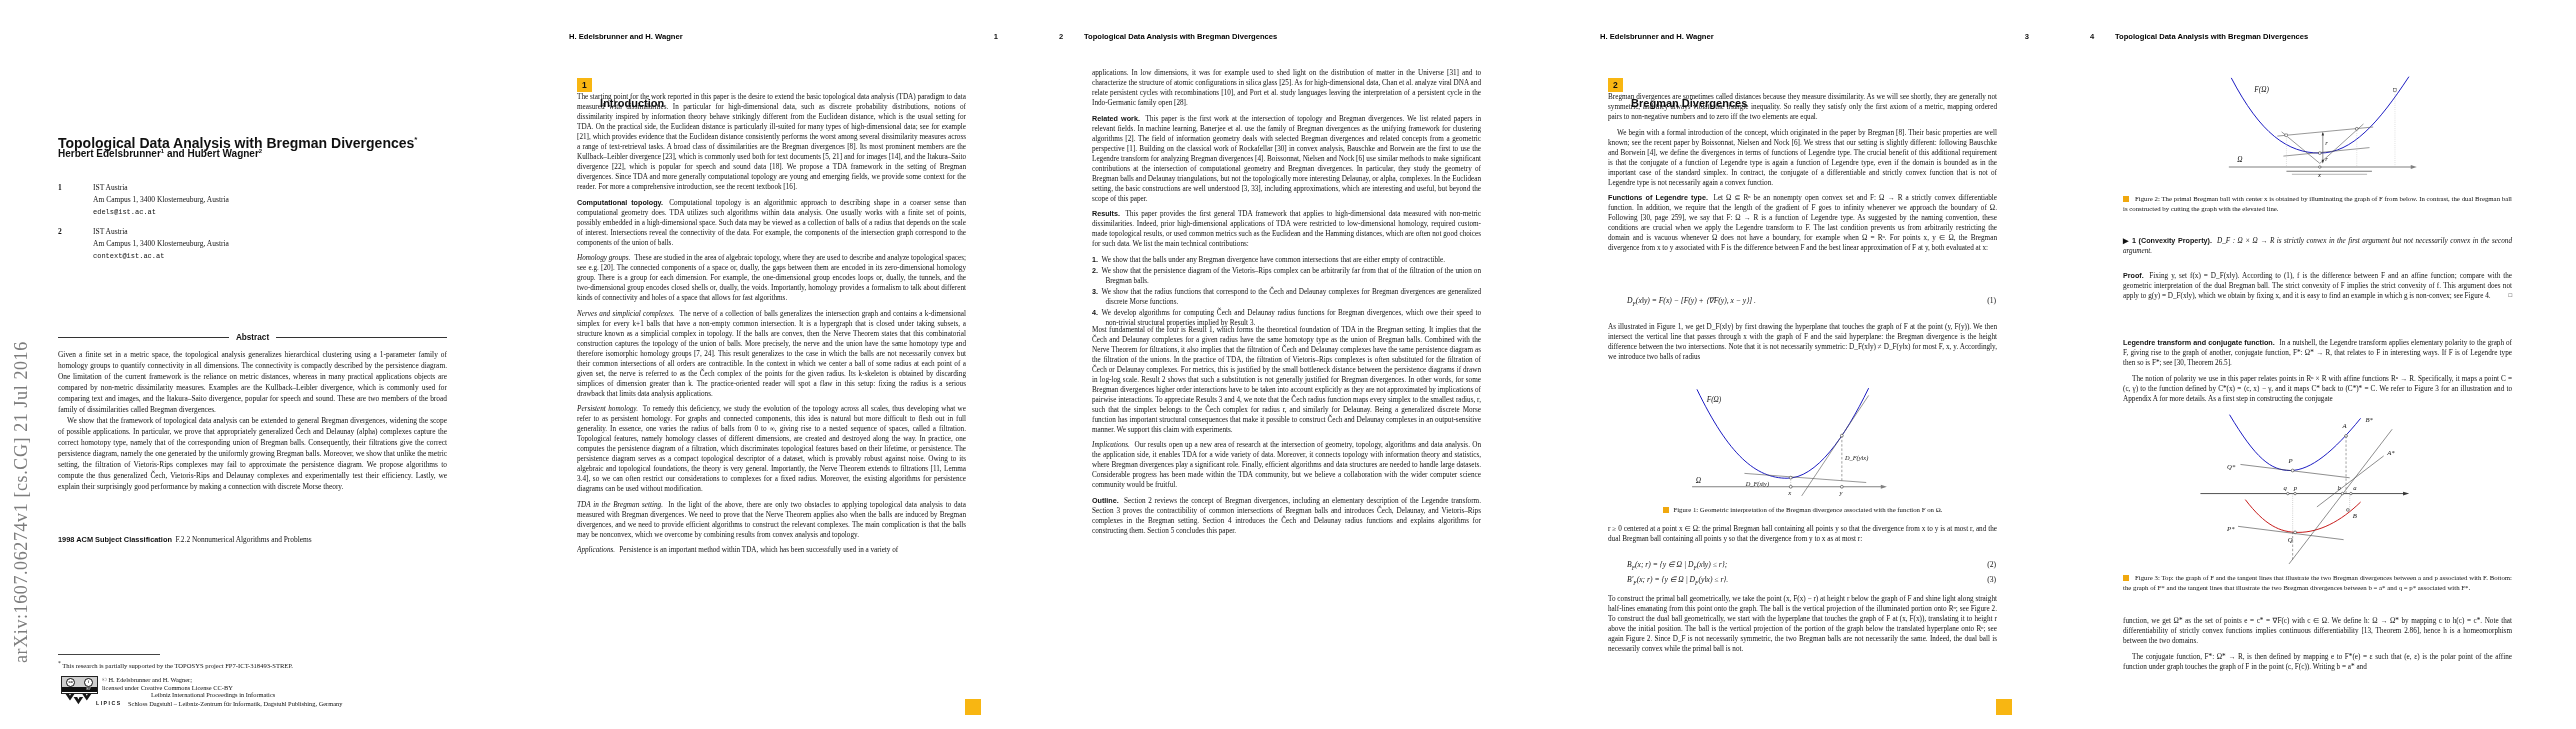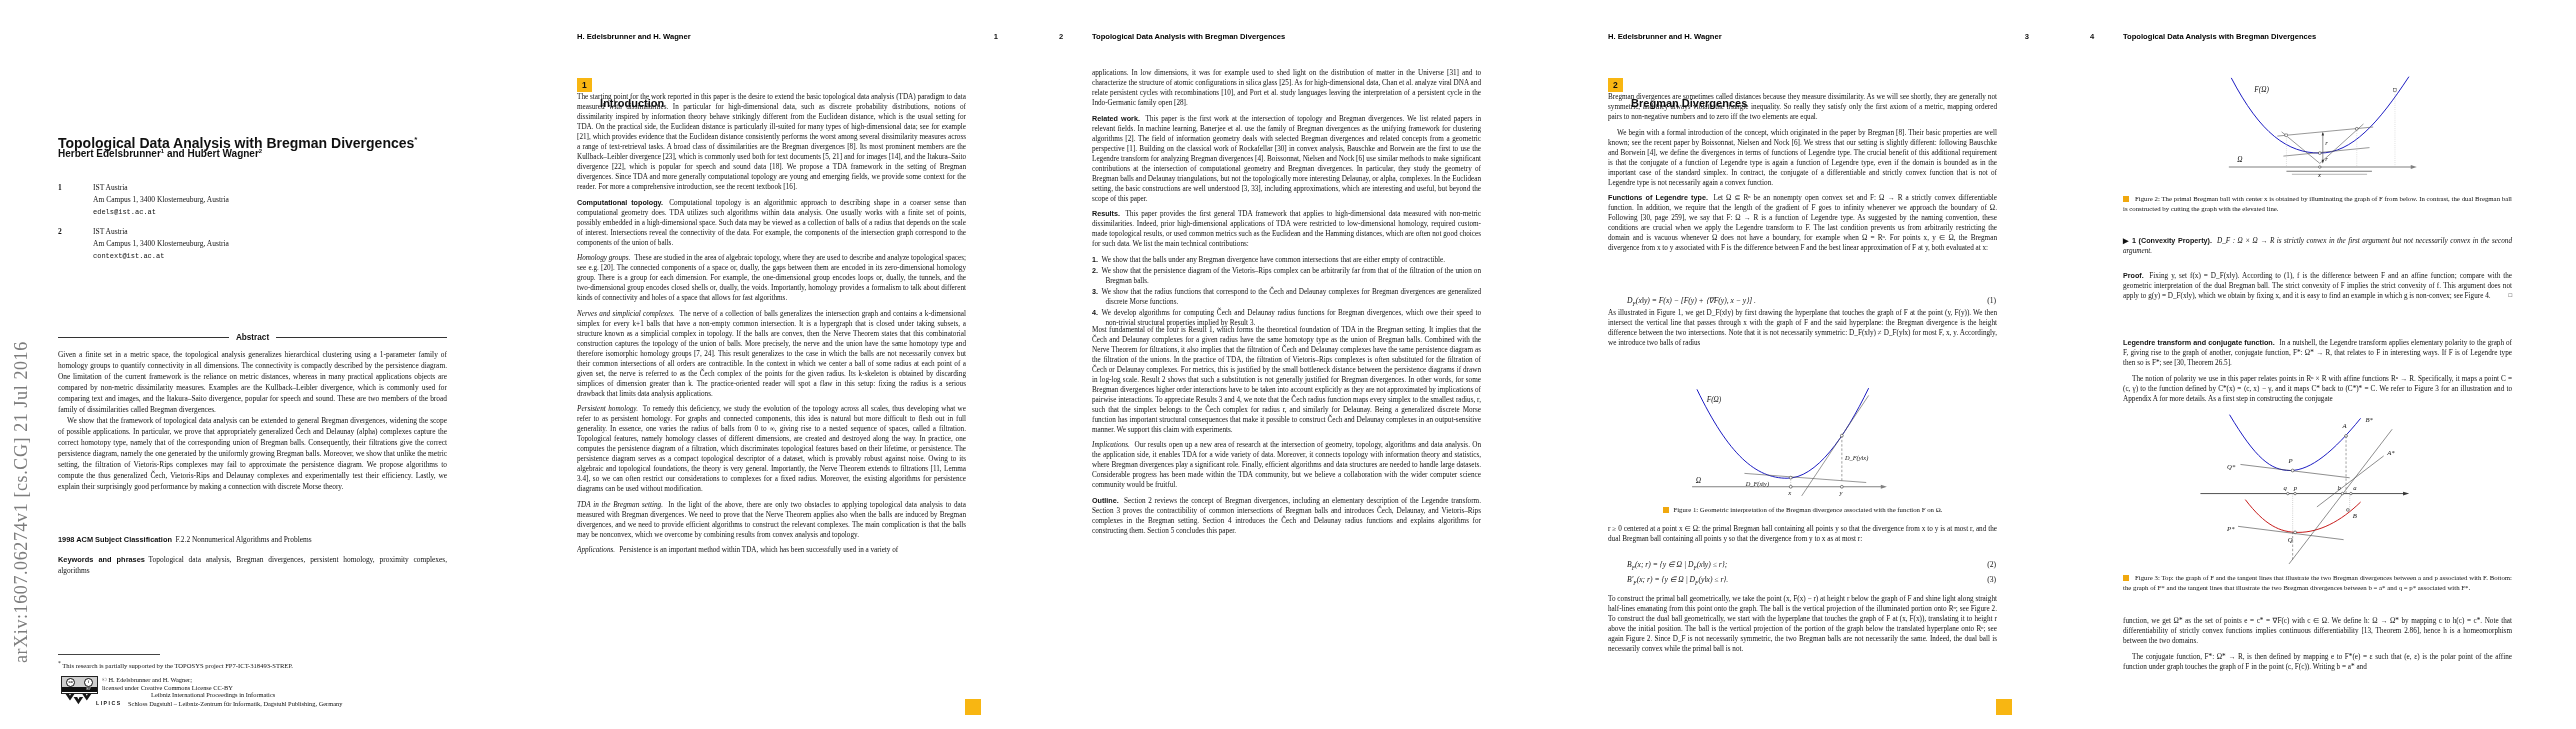--- a/index.html
+++ b/index.html
@@ -14,21 +14,21 @@
   .para.li .linum{font-family:"Liberation Sans",sans-serif;font-weight:700;margin-left:-13.4px;padding-right:3.6px;}
   .para.indent{text-indent:9px;}
   .lead{padding-right:2.4px;}
   .lead.bold{font-family:"Liberation Sans",sans-serif;font-weight:700;}
   .lead.italic{font-style:italic;}
   .it-body{font-style:italic;}
   .qed{float:right;font-size:6px;line-height:9.7px;}
   
   .pg-head{position:absolute;top:32px;font-family:"Liberation Sans",sans-serif;
            font-weight:700;font-size:7.6px;color:#000;}
-  .pg-head.left{left:62px;}
+  .pg-head.left{left:54px;}
   .pg-num-right{position:absolute;top:32px;right:32px;font-family:"Liberation Sans",sans-serif;font-weight:700;font-size:7.6px;}
   .pg-num-left{position:absolute;top:32px;left:29px;font-family:"Liberation Sans",sans-serif;font-weight:700;font-size:7.6px;}
   
   .sec-head{position:absolute;left:62px;top:61px;display:flex;align-items:center;gap:8.5px;}
   .sec-box{width:14.6px;height:14.6px;display:flex;align-items:center;justify-content:center;
            font-family:"Liberation Sans",sans-serif;font-weight:700;font-size:8.5px;}
   .sec-title{font-family:"Liberation Sans",sans-serif;font-weight:700;font-size:11px;margin-top:36px;}
   
   .watermark{position:absolute;left:11px;top:663px;transform:rotate(-90deg);transform-origin:0 0;
              white-space:nowrap;font-family:"Liberation Serif",serif;font-size:18px;letter-spacing:0.6px;}
@@ -117,23 +117,20 @@
     </div>
 
     <div class="p1-abstract">
         <div class="para"><span>Given a finite set in a metric space, the topological analysis generalizes hierarchical clustering using a 1-parameter family of homology groups to quantify connectivity in all dimensions. The connectivity is compactly described by the persistence diagram. One limitation of the current framework is the reliance on metric distances, whereas in many practical applications objects are compared by non-metric dissimilarity measures. Examples are the Kullback–Leibler divergence, which is commonly used for comparing text and images, and the Itakura–Saito divergence, popular for speech and sound. These are two members of the broad family of dissimilarities called Bregman divergences.</span></div>
         <div class="para"><span>We show that the framework of topological data analysis can be extended to general Bregman divergences, widening the scope of possible applications. In particular, we prove that appropriately generalized Čech and Delaunay (alpha) complexes capture the correct homotopy type, namely that of the corresponding union of Bregman balls. Consequently, their filtrations give the correct persistence diagram, namely the one generated by the uniformly growing Bregman balls. Moreover, we show that unlike the metric setting, the filtration of Vietoris-Rips complexes may fail to approximate the persistence diagram. We propose algorithms to compute the thus generalized Čech, Vietoris-Rips and Delaunay complexes and experimentally test their efficiency. Lastly, we explain their surprisingly good performance by making a connection with discrete Morse theory.</span></div>
       </div>
 
     <div class="meta-line" style="top:535px">
       <span class="meta-label">1998 ACM Subject Classification</span><span>F.2.2 Nonnumerical Algorithms and Problems</span>
     </div>
-    <div class="meta-line" style="top:555px">
-      <span class="meta-label">Keywords and phrases</span><span>Topological data analysis, Bregman divergences, persistent homology, proximity complexes, algorithms</span>
-    </div>
 
     <div class="fn-rule"></div>
     <div class="fn-text">
       <sup>*</sup>
       <span>This research is partially supported by the TOPOSYS project FP7-ICT-318493-STREP.</span>
     </div>
 
     <div class="cc-badge">
       <div class="cc-top">
         <div class="cc-circ">cc</div>
@@ -206,21 +203,21 @@
         <div class="para"><span>Bregman divergences are sometimes called distances because they measure dissimilarity. As we will see shortly, they are generally not symmetric, and they always violate the triangle inequality. So really they satisfy only the first axiom of a metric, mapping ordered pairs to non-negative numbers and to zero iff the two elements are equal.</span></div>
         <div class="para indent"><span>We begin with a formal introduction of the concept, which originated in the paper by Bregman [8]. Their basic properties are well known; see the recent paper by Boissonnat, Nielsen and Nock [6]. We stress that our setting is slightly different: following Bauschke and Borwein [4], we define the divergences in terms of functions of Legendre type. The crucial benefit of this additional requirement is that the conjugate of a function of Legendre type is again a function of Legendre type, even if the domain is bounded as in the important case of the standard simplex. In contract, the conjugate of a differentiable and strictly convex function that is not of Legendre type is not necessarily again a convex function.</span></div>
         <div class="para"><span class="lead bold">Functions of Legendre type. </span><span>Let Ω ⊆ Rⁿ be an nonempty open convex set and F: Ω → R a strictly convex differentiable function. In addition, we require that the length of the gradient of F goes to infinity whenever we approach the boundary of Ω. Following [30, page 259], we say that F: Ω → R is a function of Legendre type. As suggested by the naming convention, these conditions are crucial when we apply the Legendre transform to F. The last condition prevents us from arbitrarily restricting the domain and is vacuous whenever Ω does not have a boundary, for example when Ω = Rⁿ. For points x, y ∈ Ω, the Bregman divergence from x to y associated with F is the difference between F and the best linear approximation of F at y, both evaluated at x:</span></div>
       </div>
 
     <div class="eq" style="top:296px">
       <span>D</span><sub>F</sub><span>(x‖y) = F(x) − [F(y) + ⟨∇F(y), x − y⟩] .</span>
       <span class="num">(1)</span>
     </div>
 
-    <div class="body-col" style="top:308px">
+    <div class="body-col" style="top:322px">
         <div class="para"><span>As illustrated in Figure 1, we get D_F(x‖y) by first drawing the hyperplane that touches the graph of F at the point (y, F(y)). We then intersect the vertical line that passes through x with the graph of F and the said hyperplane: the Bregman divergence is the height difference between the two intersections. Note that it is not necessarily symmetric: D_F(x‖y) ≠ D_F(y‖x) for most F, x, y. Accordingly, we introduce two balls of radius</span></div>
       </div>
 
     <svg class="figure" style="left:140px;top:382px" width="207" height="117" viewBox="0 0 340 192">
       <path d="M 18 12 C 70 120, 115 158, 166 158 C 214 158, 260 92, 300 10" fill="none" stroke="#1515c0" stroke-width="1.6"></path>
       <line x1="10" y1="172" x2="322" y2="172" stroke="#808080" stroke-width="1.8"></line>
       <polygon points="330,172 320,168.6 320,175.4" fill="#808080"></polygon>
       <line x1="96" y1="150" x2="296" y2="165" stroke="#555" stroke-width="1"></line>
       <line x1="190" y1="187" x2="300" y2="22" stroke="#555" stroke-width="1"></line>
       <line x1="172" y1="157" x2="172" y2="172" stroke="#999" stroke-width="0.9" stroke-dasharray="1.5,2"></line>

